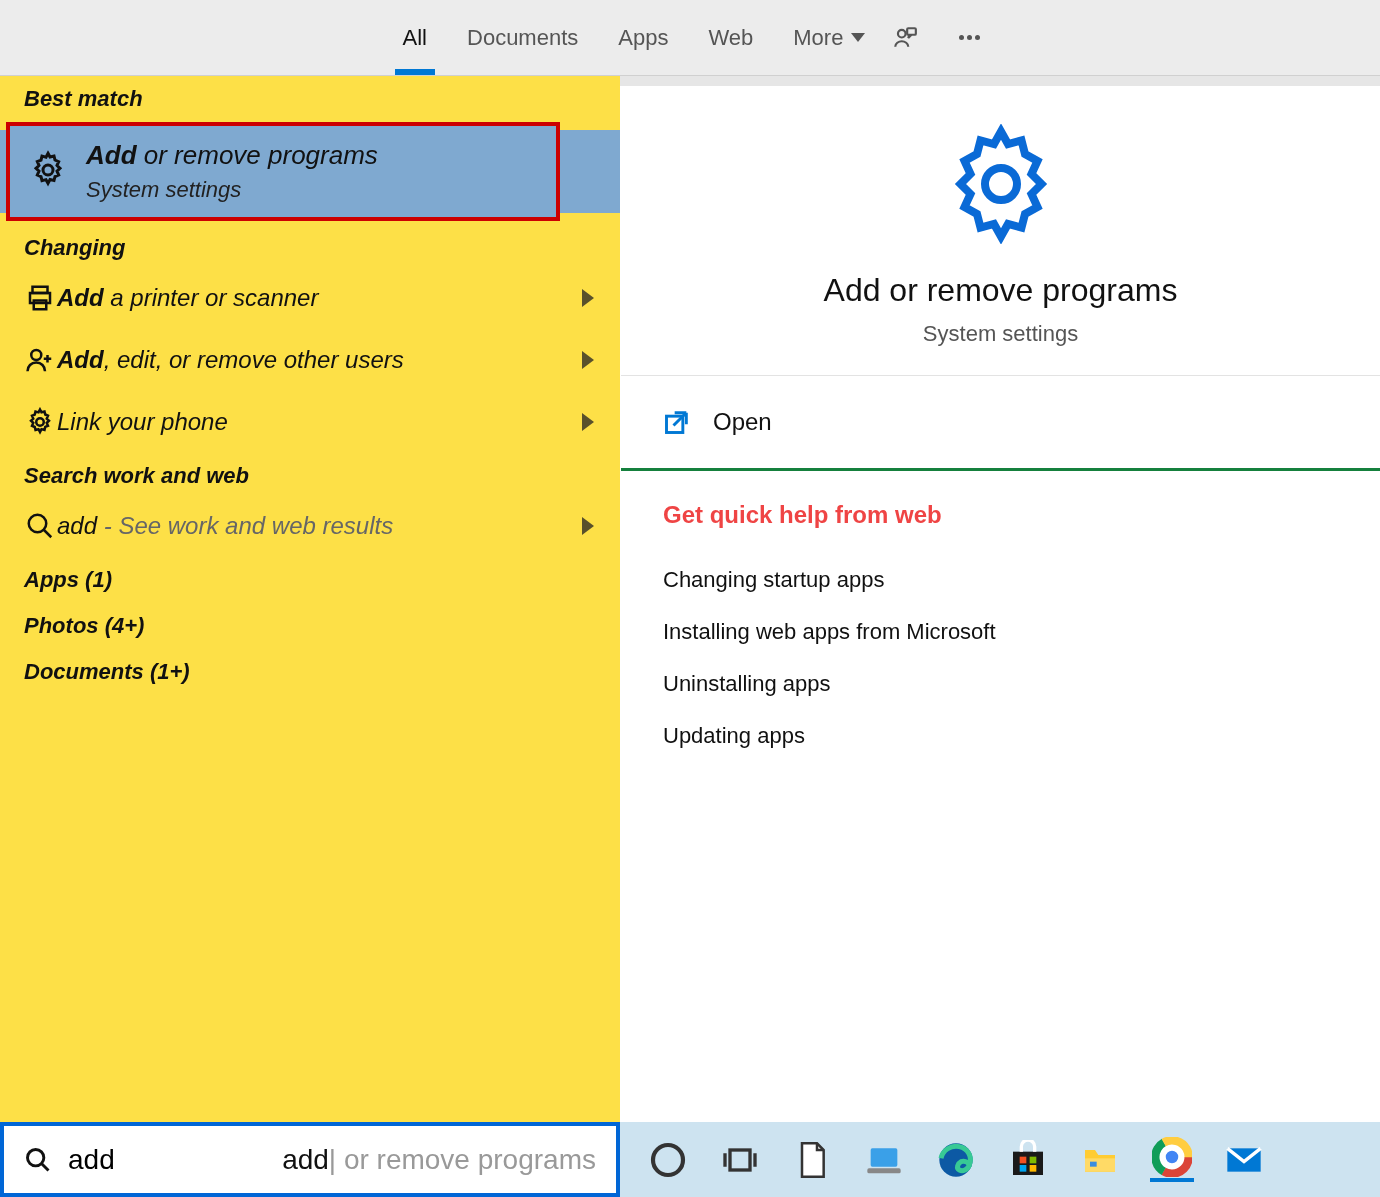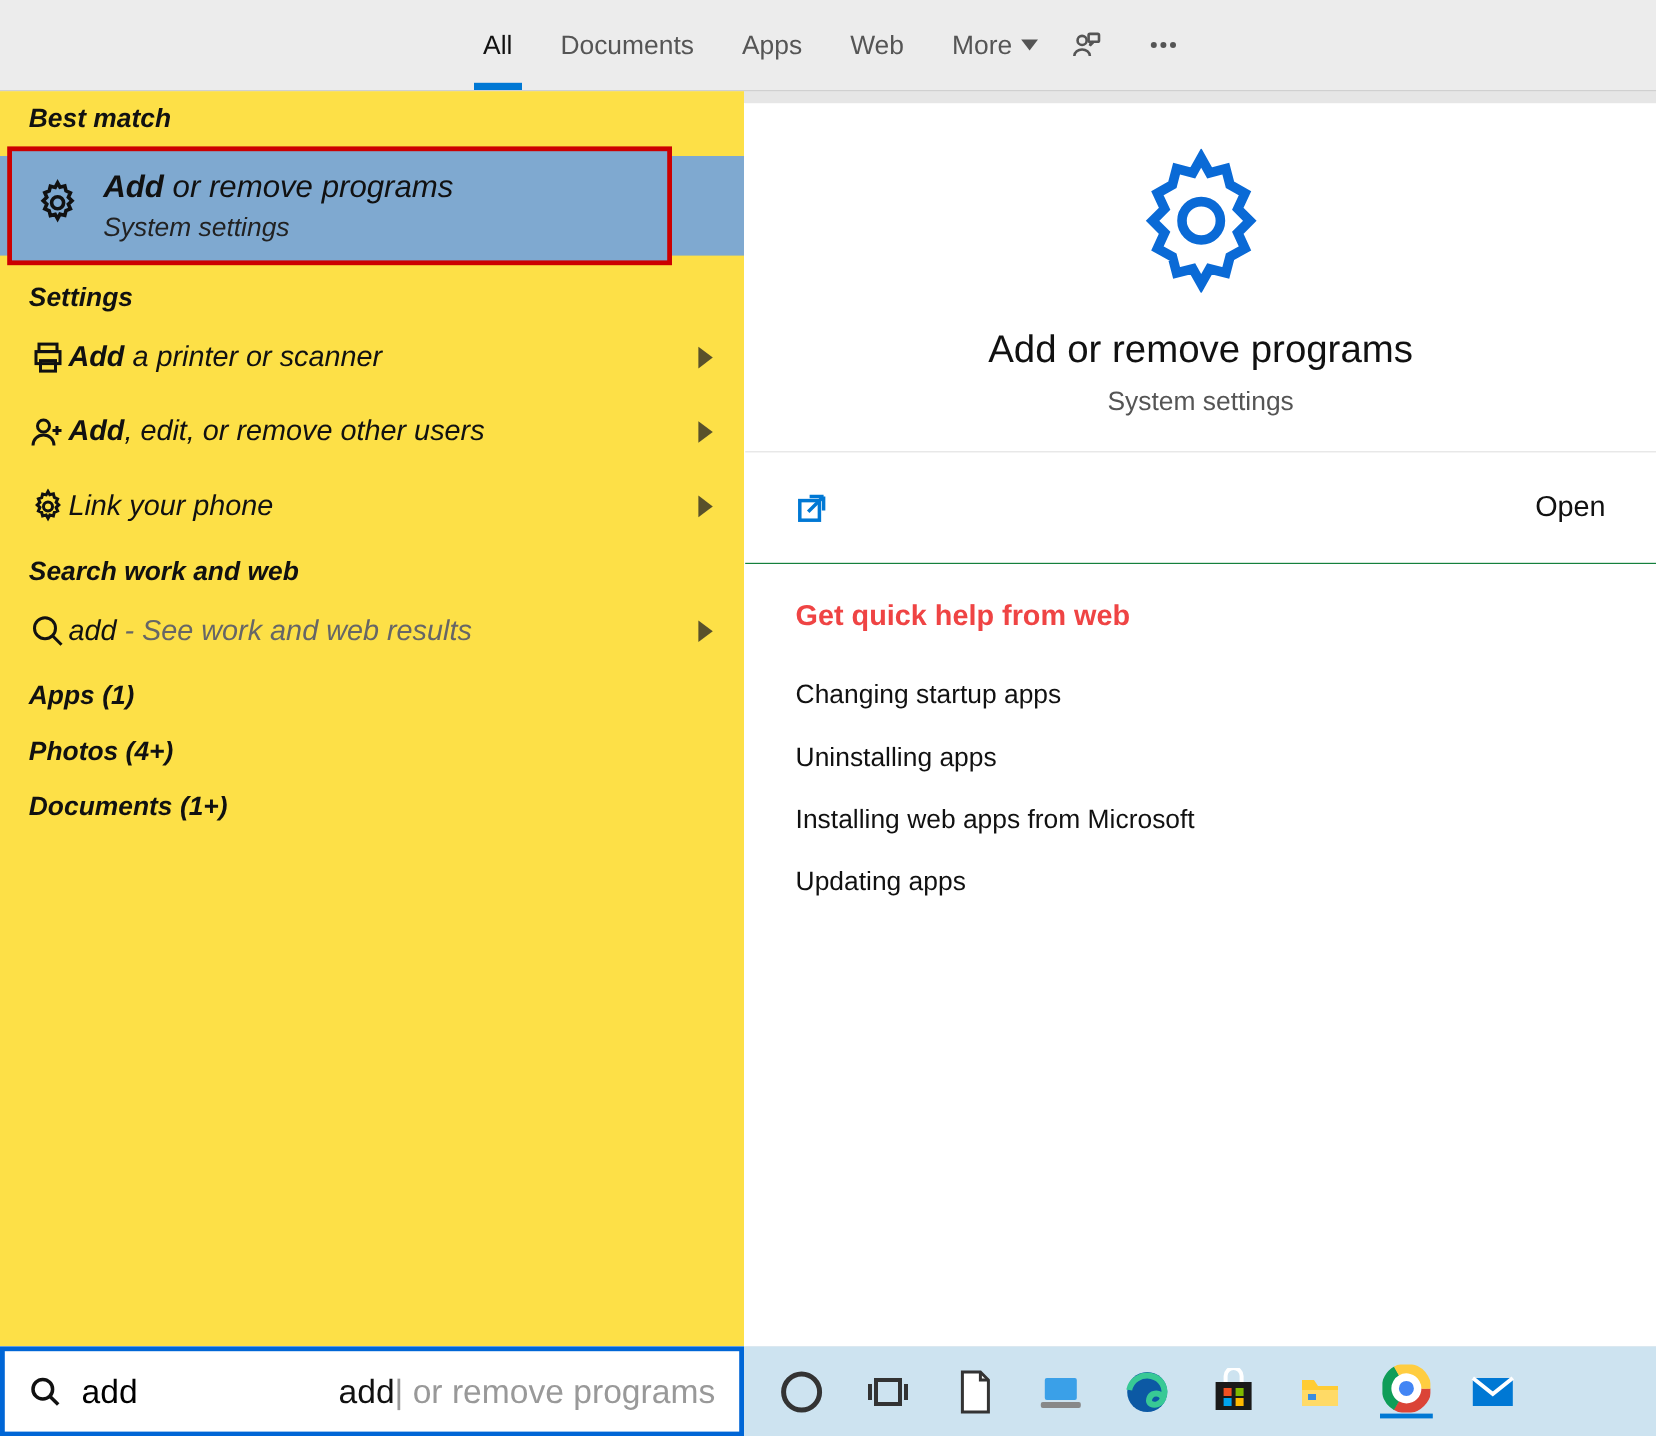--- a/index.html
+++ b/index.html
@@ -136,23 +136,22 @@
     padding: 38px 24px 28px;
     border-bottom: 1px solid #e3e3e3;
   }
   .big-gear svg { width: 120px; height:120px; }
   .preview-title { font-size: 32px; color:#111; margin-top: 24px; text-align:center; }
   .preview-sub { font-size: 22px; color:#555; margin-top: 12px; }
 
   .open-row {
     display:flex; align-items:center; gap: 22px;
     padding: 32px 42px;
-    border-bottom: 1px solid #15803d;
+    border-bottom: 3px solid #15803d;
     cursor:pointer;
-    justify-content:space-between;
   }
   .open-row svg { width: 28px; height: 28px; stroke:#0078d4; fill:none; stroke-width:2.5; }
   .open-row .lbl { font-size: 24px; color:#111; }
 
   .help-section { padding: 30px 42px; }
   .help-section .hh { font-size: 24px; font-weight:600; color:#ef4444; margin-bottom: 38px; }
   .help-link { font-size: 22px; color:#111; margin-bottom: 26px; cursor:pointer; }
 
   
   .taskbar {
@@ -255,21 +254,21 @@
         </div>
         <div class="bm-text">
           <div class="t1">
             <b>Add</b><span> or remove programs</span>
           </div>
           <div class="t2">System settings</div>
         </div>
       </div>
     </div>
 
-    <div class="section-header">Settings</div>
+    <div class="section-header">Changing</div>
 
     <div class="result-row">
       <div class="rl">
         <div class="ricon">
           <svg viewBox="0 0 24 24">
               <rect x="6" y="3" width="12" height="5"></rect>
               <rect x="4" y="8" width="16" height="8"></rect>
               <rect x="7" y="14" width="10" height="7"></rect>
             </svg>
         </div>
@@ -341,22 +340,22 @@
       <svg viewBox="0 0 24 24">
         <rect x="3" y="7" width="14" height="14"></rect>
         <path d="M10 4h10M20 4v10M20 4L9 15"></path>
       </svg>
       <div class="lbl">Open</div>
     </div>
 
     <div class="help-section">
       <div class="hh">Get quick help from web</div>
       <div class="help-link"><span>Changing startup apps</span></div>
+      <div class="help-link"><span>Installing web apps from Microsoft</span></div>
       <div class="help-link"><span>Uninstalling apps</span></div>
-      <div class="help-link"><span>Installing web apps from Microsoft</span></div>
       <div class="help-link"><span>Updating apps</span></div>
     </div>
   </div>
 </div>
 
 <div class="taskbar">
   <div class="search-wrap">
     <svg viewBox="0 0 24 24">
         <circle cx="10" cy="10" r="7"></circle>
         <path d="M21 21l-6-6"></path>

